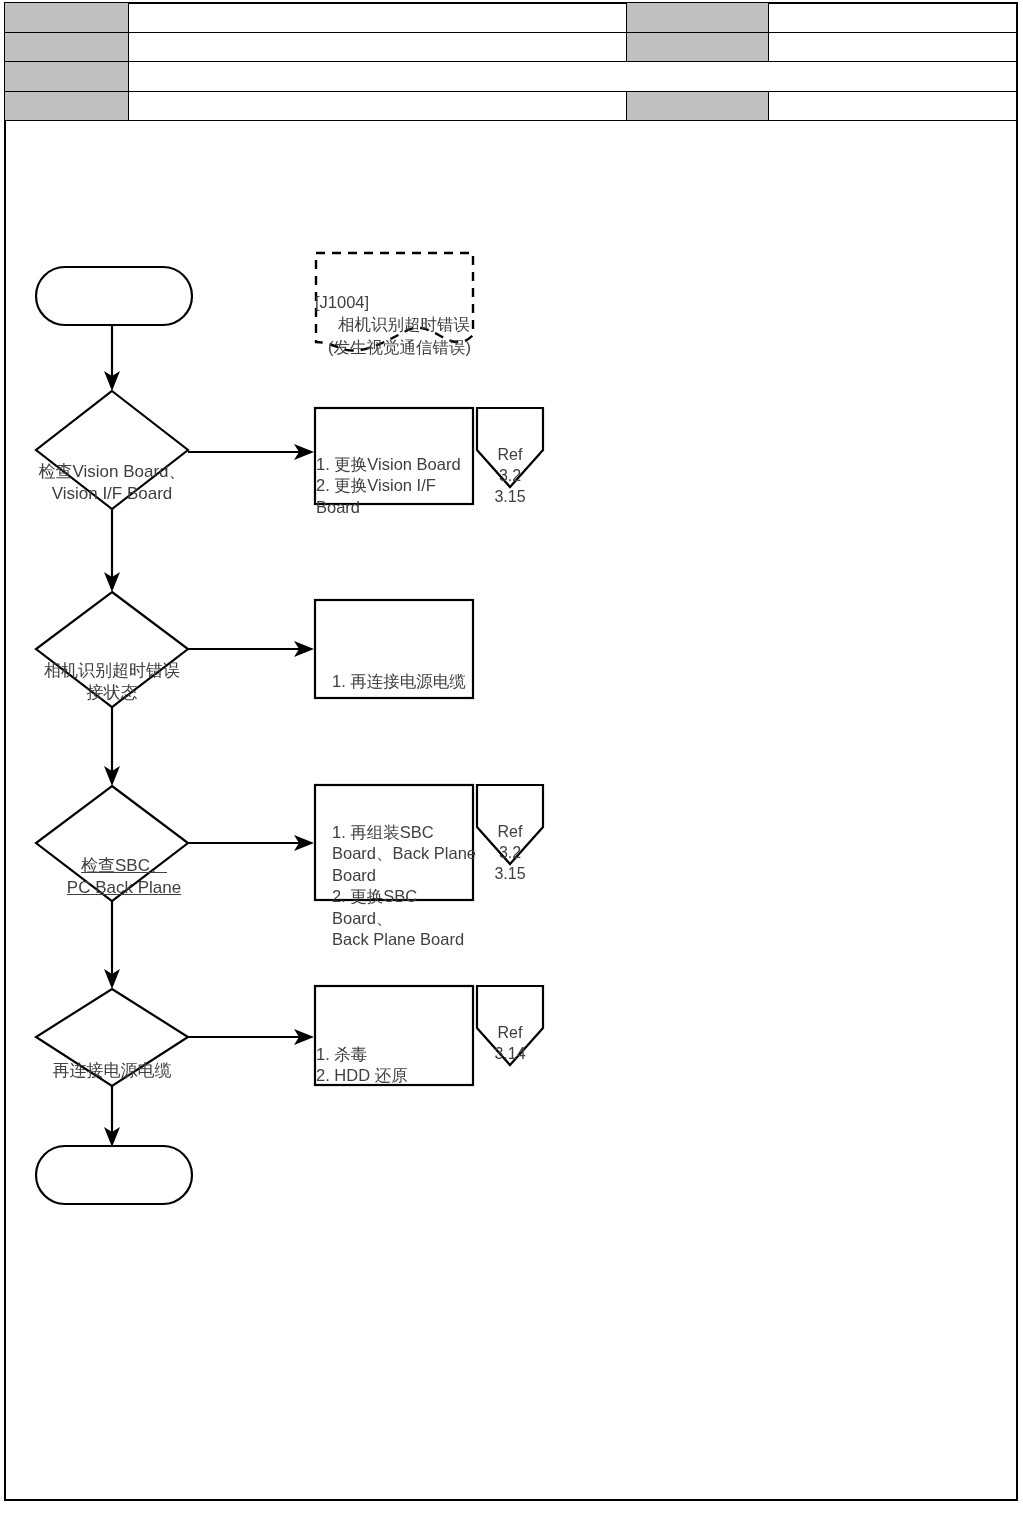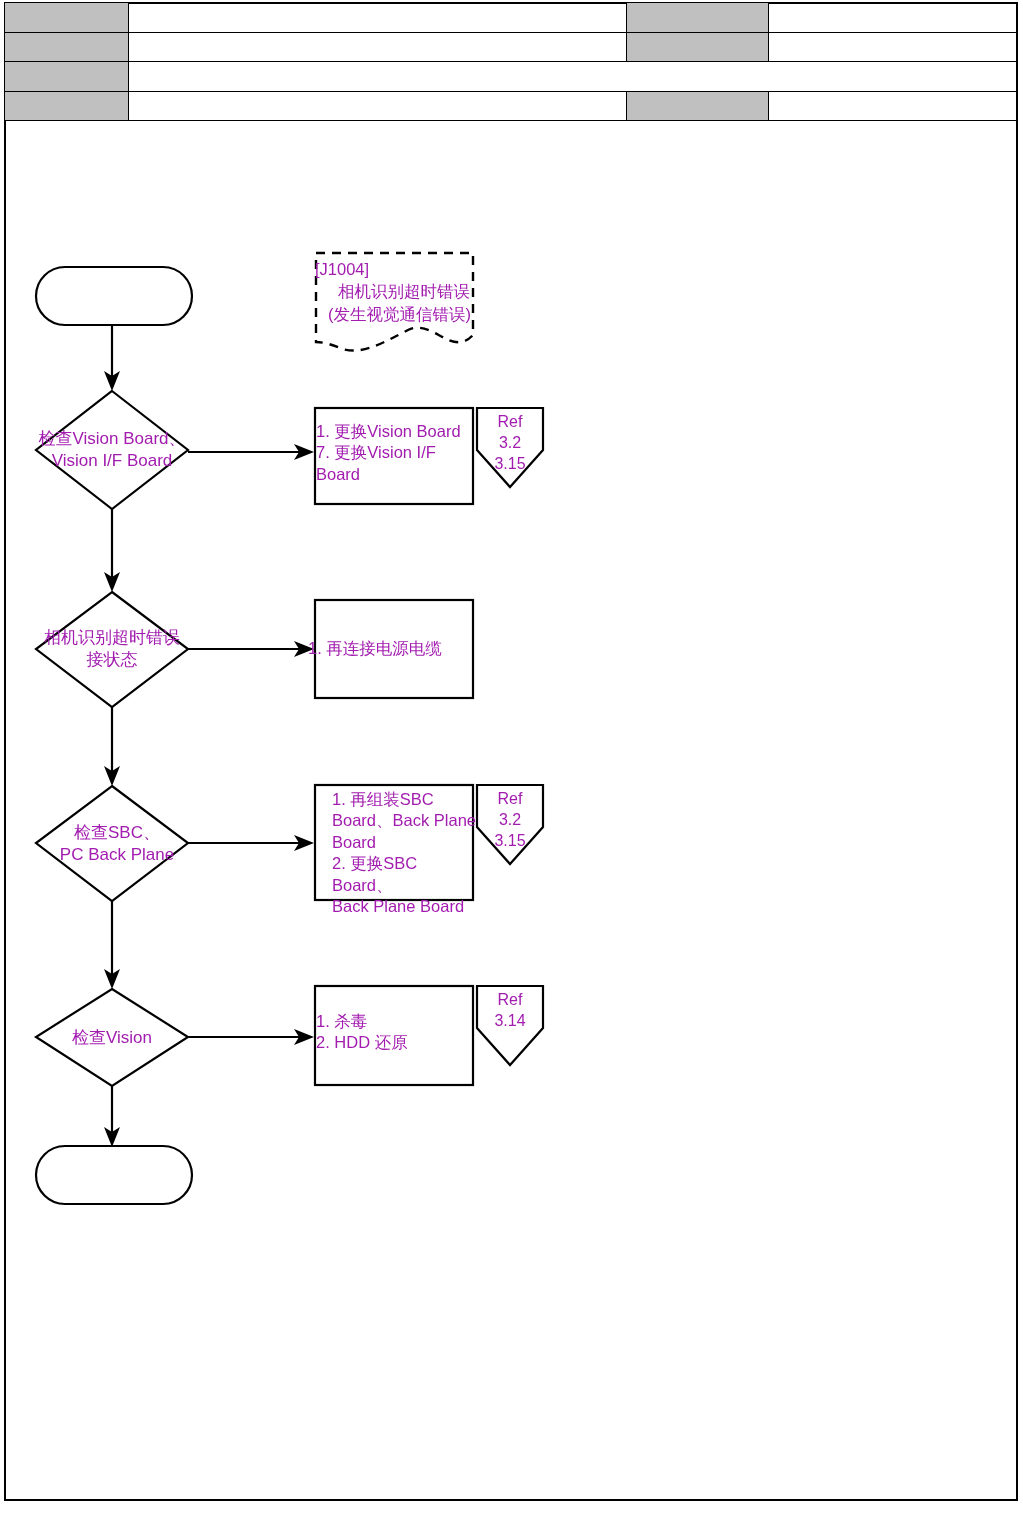--- a/index.html
+++ b/index.html
@@ -79,23 +79,24 @@
   }
   #flow .head {
     fill: #000000;
     stroke: none;
   }
 
   
   .tx {
     position: absolute;
     font-family: "Liberation Sans", "DejaVu Sans", sans-serif;
-    color: #a21caf;
+    color: #404040;
     white-space: pre-wrap;
     line-height: 1.30;
+    margin-top: 33px;
   }
   .diamond-text {
     text-align: center;
     font-size: 17px;
   }
   .box-text {
     text-align: left;
     font-size: 16.5px;
   }
   .ref-text {
@@ -200,39 +201,39 @@
 <div class="tx note-text" style="left:315px; top:258px; width:168px;">[J1004]</div>
 <div class="tx note-text" style="left:315px; top:280px; width:178px;text-align:center;">相机识别超时错误</div>
 <div class="tx note-text" style="left:328px; top:303px; width:190px;">(发生视觉通信错误)</div>
 
 <div class="tx diamond-text" style="left:36px; top:285px; width:156px;"></div>
 <div class="tx diamond-text" style="left:36px; top:1164px; width:156px;"></div>
 
 <div class="tx diamond-text" style="left:24px; top:428px; width:176px;">检查Vision Board、
 Vision I/F Board</div>
 <div class="tx box-text" style="left:316px; top:421px; width:156px;">1. 更换Vision Board
-7. 更换Vision I/F
+2. 更换Vision I/F
 Board</div>
 <div class="tx ref-text" style="left:477px; top:411px; width:66px;">Ref
 3.2
 3.15</div>
 
 <div class="tx diamond-text" style="left:24px; top:627px; width:176px;">相机识别超时错误
 接状态</div>
-<div class="tx box-text" style="left:308px; top:638px; width:156px;">1. 再连接电源电缆</div>
+<div class="tx box-text" style="left:332px; top:638px; width:156px;">1. 再连接电源电缆</div>
 <div class="tx ref-text" style="left:477px; top:600px; width:66px;"></div>
 
-<div class="tx diamond-text" style="left:29px; top:822px; width:176px;">检查SBC、
+<div class="tx diamond-text" style="left:36px; top:822px; width:176px;text-decoration:underline;">检查SBC、
 PC Back Plane</div>
 <div class="tx box-text" style="left:332px; top:789px; width:148px;">1. 再组装SBC
 Board、Back Plane
 Board
 2. 更换SBC Board、
 Back Plane Board</div>
 <div class="tx ref-text" style="left:477px; top:788px; width:66px;">Ref
 3.2
 3.15</div>
 
-<div class="tx diamond-text" style="left:24px; top:1027px; width:176px;">检查Vision</div>
+<div class="tx diamond-text" style="left:24px; top:1027px; width:176px;">再连接电源电缆</div>
 <div class="tx box-text" style="left:316px; top:1011px; width:149px;">1. 杀毒
 2. HDD 还原</div>
 <div class="tx ref-text" style="left:477px; top:989px; width:66px;">Ref
 3.14</div>
 
 </body></html>

